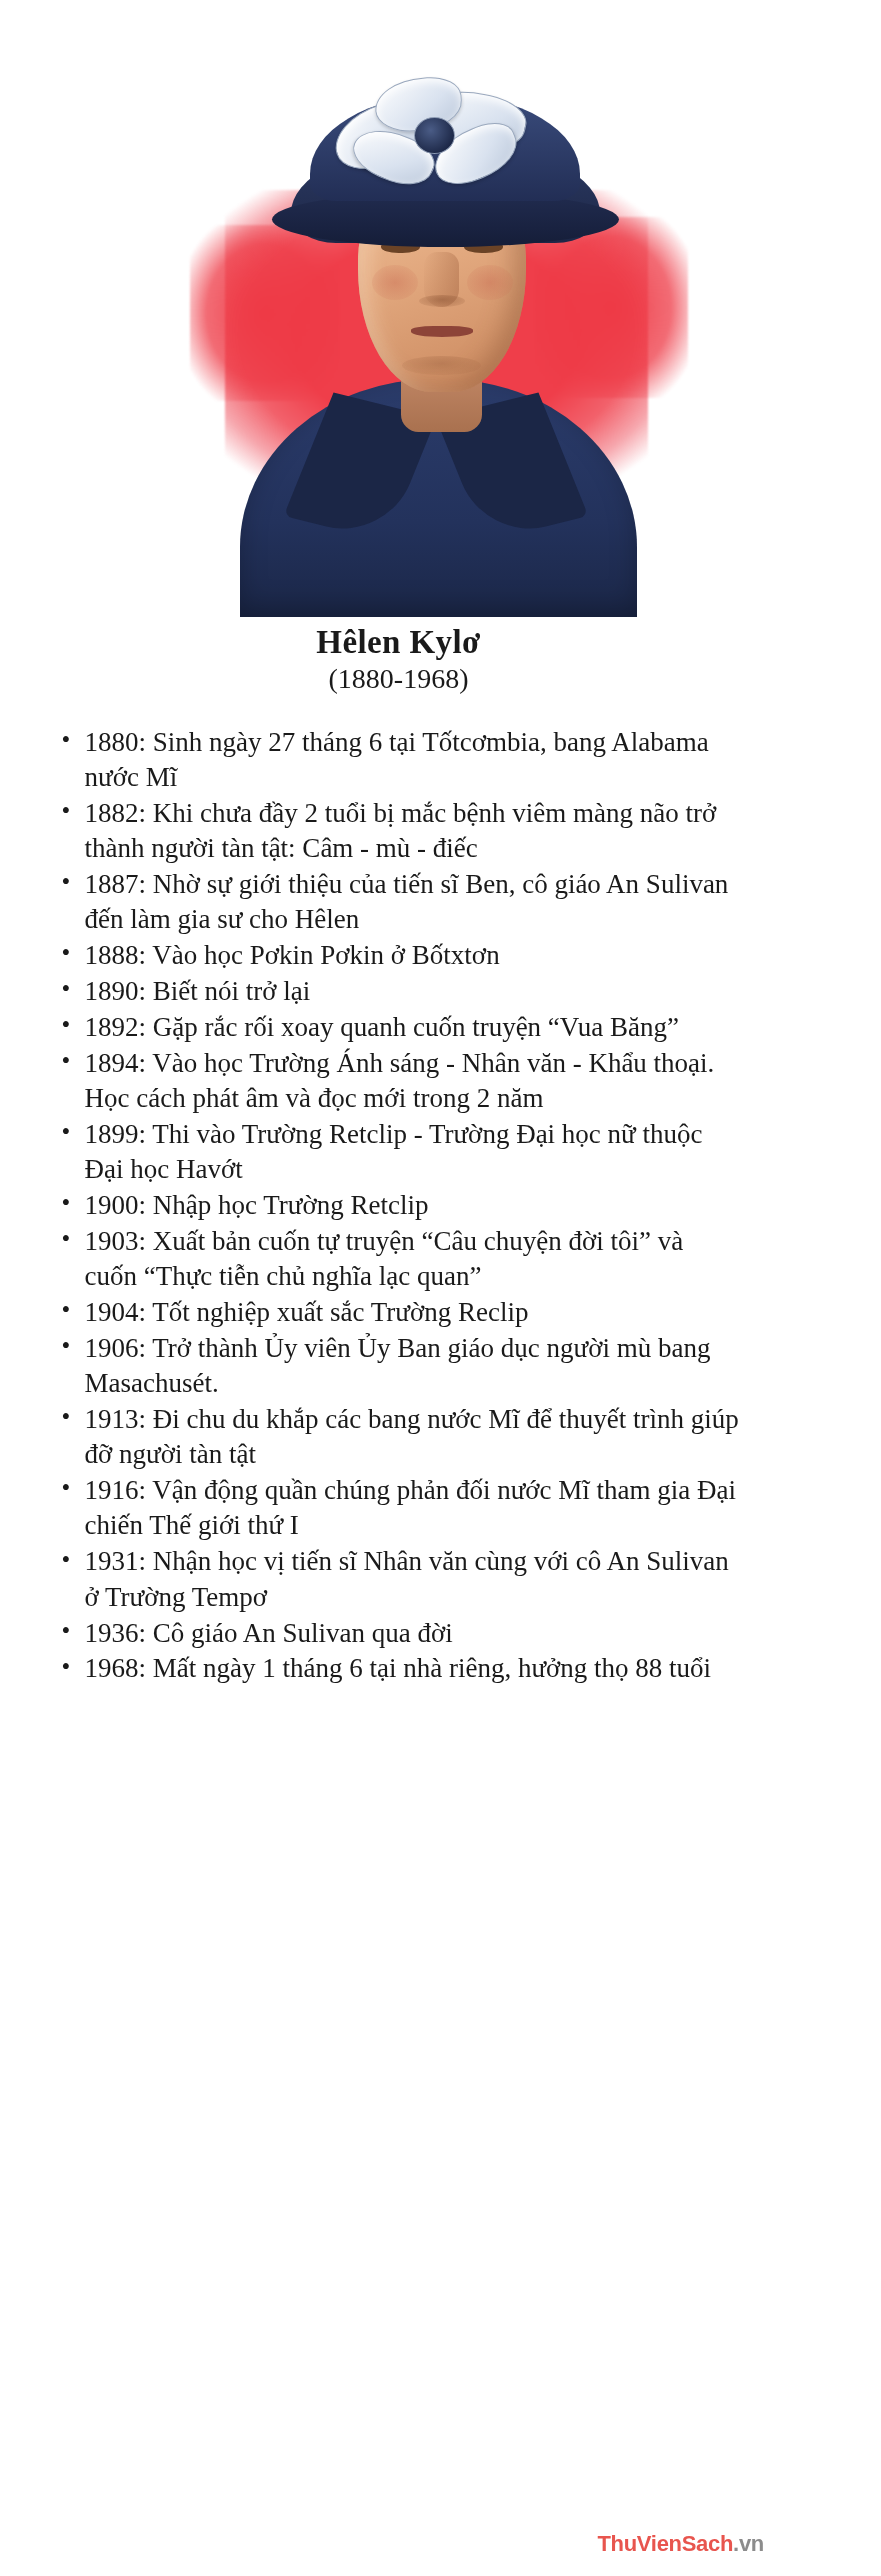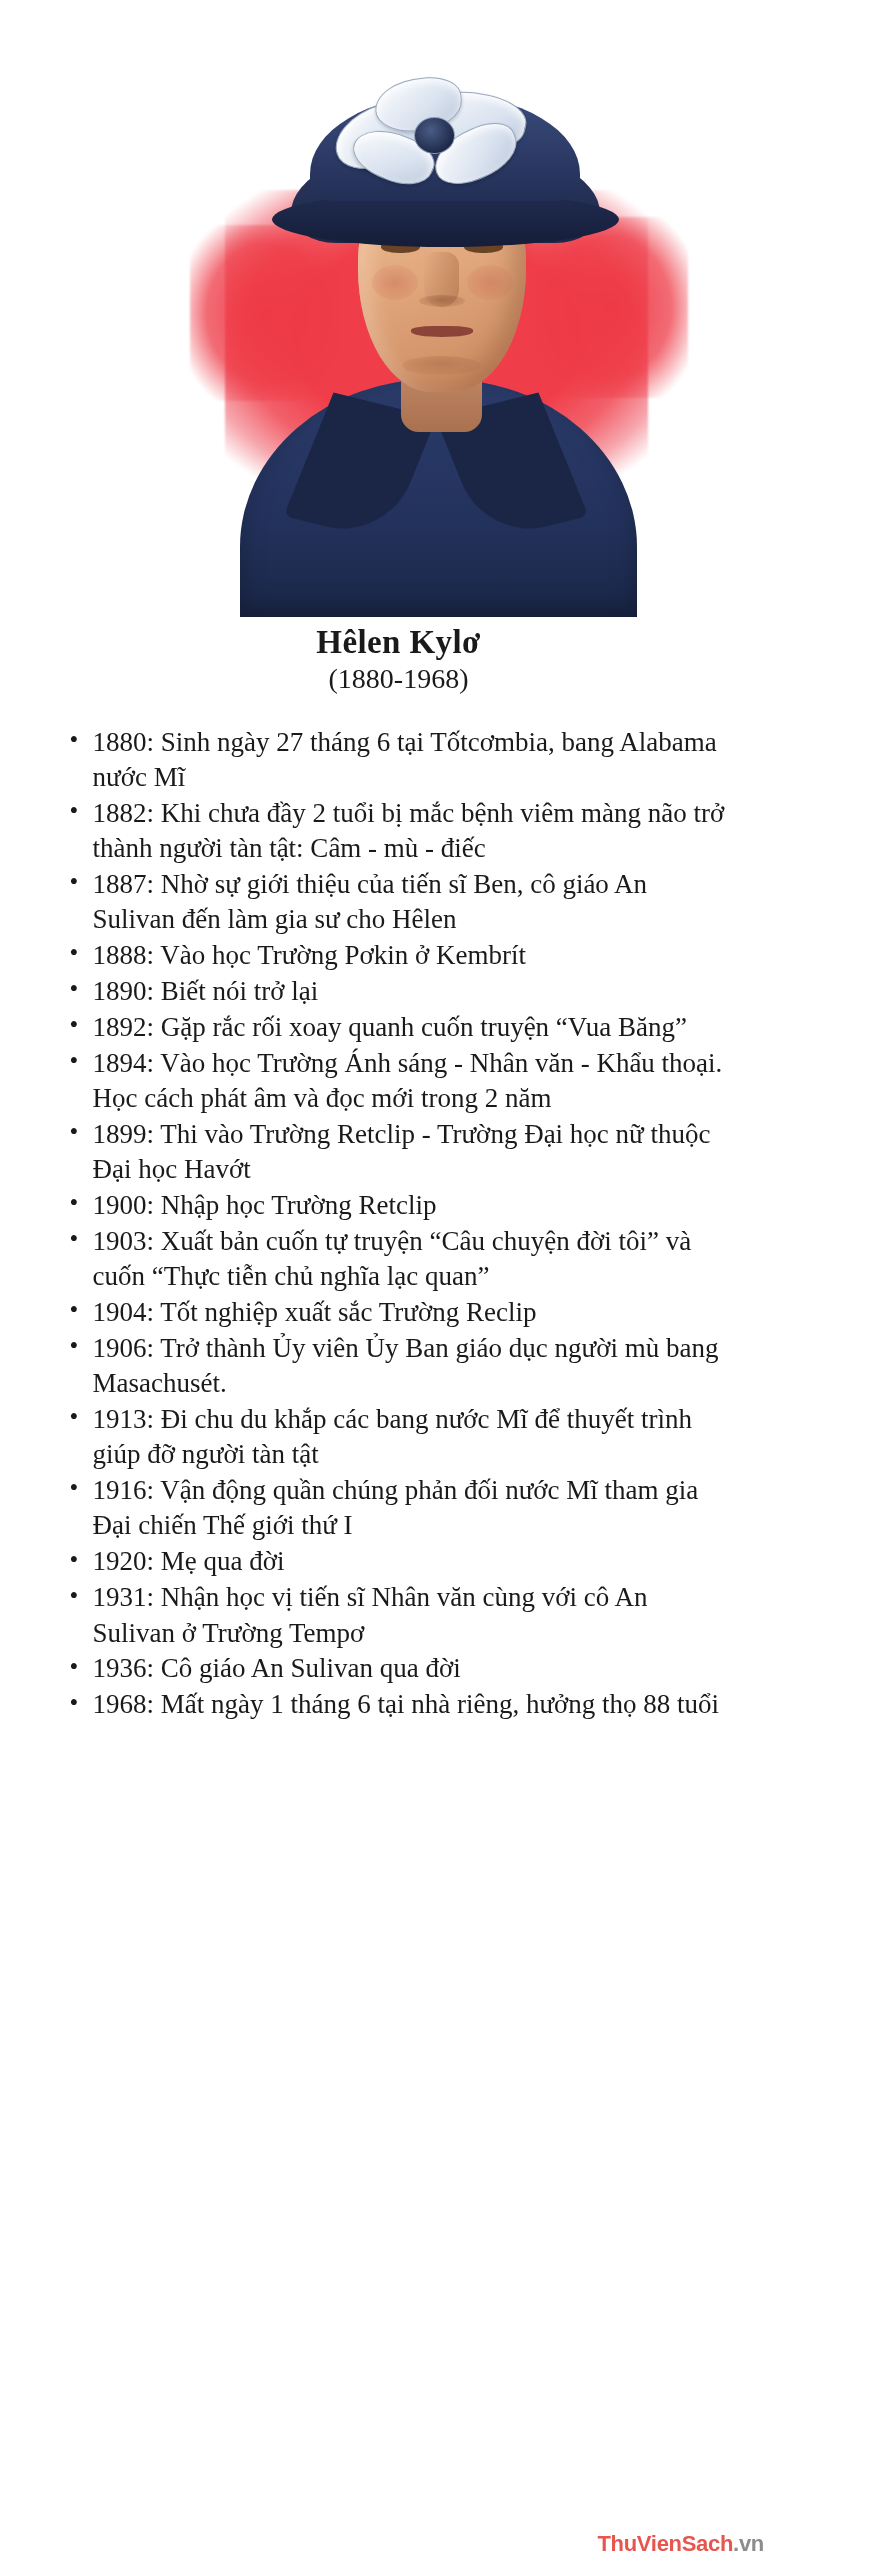--- a/index.html
+++ b/index.html
@@ -253,21 +253,21 @@
     letter-spacing: 0.4px;
     margin: 7px 0 1.8px;
   }
   .subtitle {
     text-align: center;
     font-size: 28px;
     margin: 0 0 30px;
   }
   ul.timeline {
     list-style: none;
-    margin: 8px;
+    margin: 0;
     padding: 0;
   }
   ul.timeline li {
     position: relative;
     font-size: 27px;
     line-height: 1.3;
     margin: 0 0 0.9px 0;
     padding-left: 26.5px;
     text-align: left;
     text-indent: 0;
@@ -332,32 +332,31 @@
   </div>
 
   <div class="content">
     <h1 class="title">Hêlen Kylơ</h1>
     <div class="subtitle">(1880-1968)</div>
 
     <ul class="timeline">
       <li>1880: Sinh ngày 27 tháng 6 tại Tốtcơmbia, bang Alabama nước Mĩ</li>
       <li>1882: Khi chưa đầy 2 tuổi bị mắc bệnh viêm màng não trở thành người tàn tật: Câm - mù - điếc</li>
       <li>1887: Nhờ sự giới thiệu của tiến sĩ Ben, cô giáo An Sulivan đến làm gia sư cho Hêlen</li>
-      <li>1888: Vào học Trường Pơkin ở Kembrít</li>
+      <li>1888: Vào học Pơkin Pơkin ở Bốtxtơn</li>
       <li>1890: Biết nói trở lại</li>
       <li>1892: Gặp rắc rối xoay quanh cuốn truyện “Vua Băng”</li>
       <li>1894: Vào học Trường Ánh sáng - Nhân văn - Khẩu thoại. Học cách phát âm và đọc mới trong 2 năm</li>
       <li>1899: Thi vào Trường Retclip - Trường Đại học nữ thuộc Đại học Havớt</li>
       <li>1900: Nhập học Trường Retclip</li>
       <li>1903: Xuất bản cuốn tự truyện “Câu chuyện đời tôi” và cuốn “Thực tiễn chủ nghĩa lạc quan”</li>
       <li>1904: Tốt nghiệp xuất sắc Trường Reclip</li>
       <li>1906: Trở thành Ủy viên Ủy Ban giáo dục người mù bang Masachusét.</li>
       <li>1913: Đi chu du khắp các bang nước Mĩ để thuyết trình giúp đỡ người tàn tật</li>
       <li>1916: Vận động quần chúng phản đối nước Mĩ tham gia Đại chiến Thế giới thứ I</li>
-      <li>1920: Mẹ qua đời</li>
       <li>1931: Nhận học vị tiến sĩ Nhân văn cùng với cô An Sulivan ở Trường Tempơ</li>
       <li>1936: Cô giáo An Sulivan qua đời</li>
       <li>1968: Mất ngày 1 tháng 6 tại nhà riêng, hưởng thọ 88 tuổi</li>
     </ul>
   </div>
 
   <div class="footer">
     <span class="thu">Thu</span><span class="vien">Vien</span><span class="sach">Sach</span><span class="dom">.vn</span>
   </div>
 

